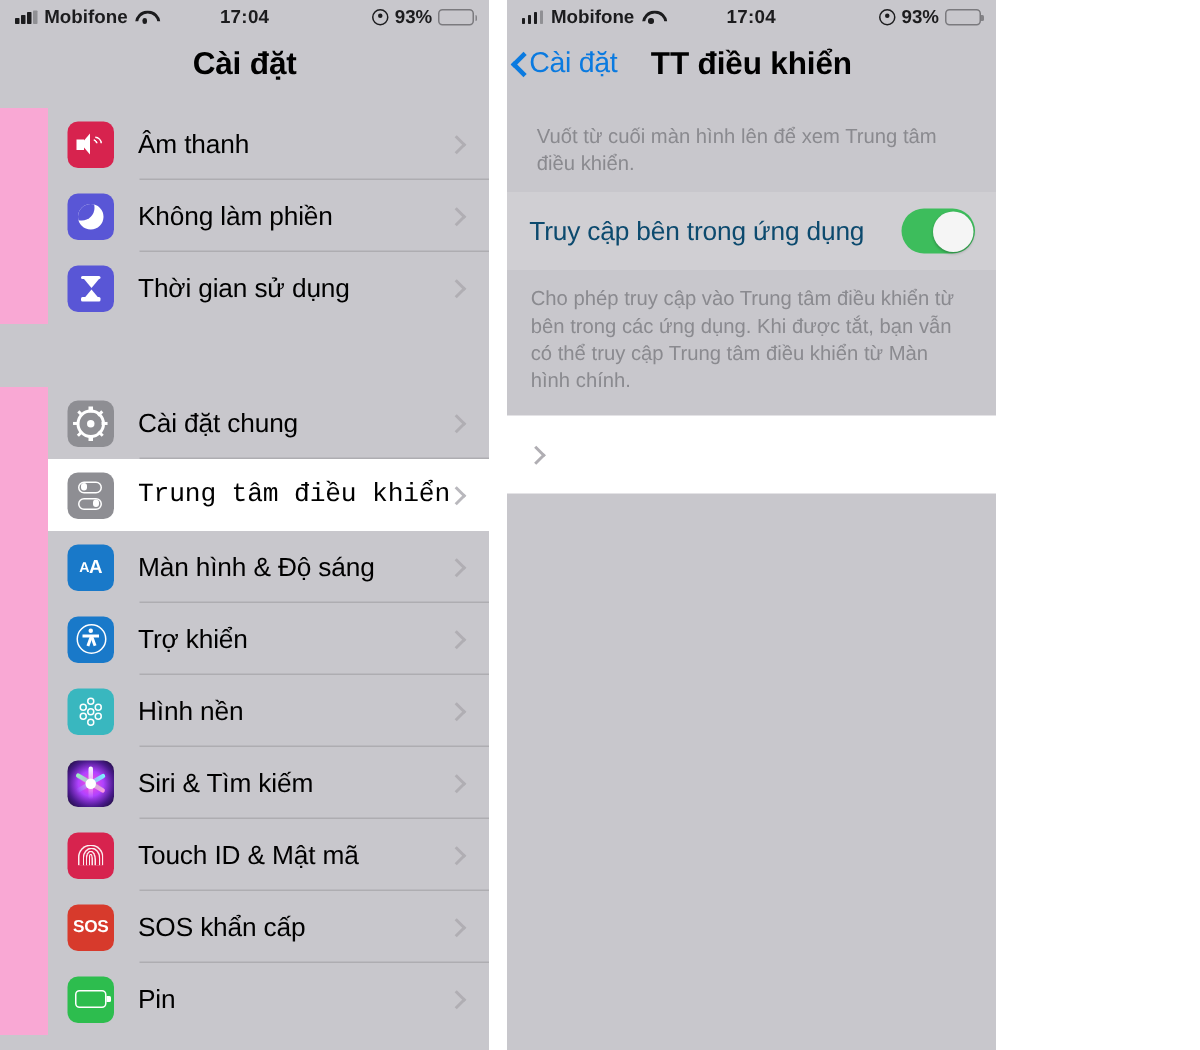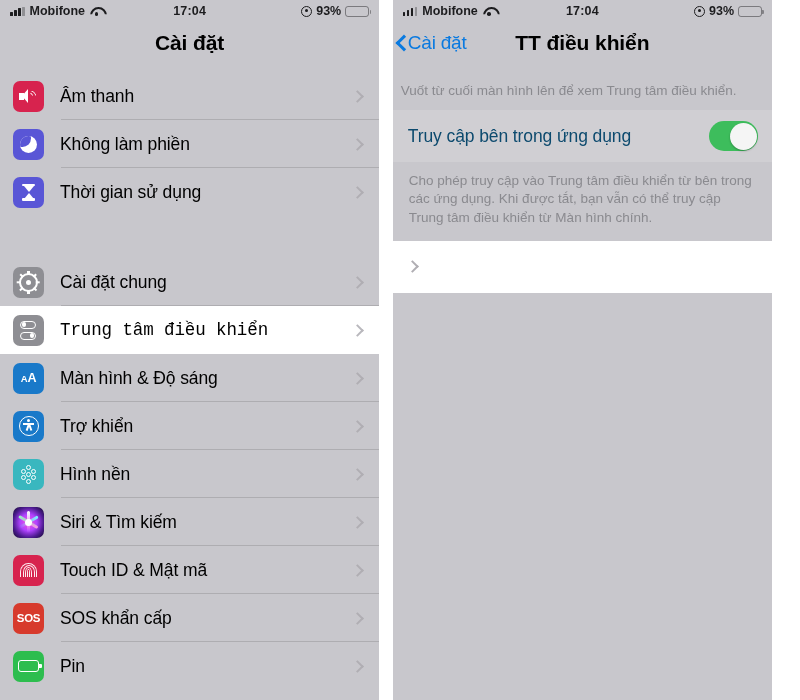--- a/index.html
+++ b/index.html
@@ -2,21 +2,21 @@
 <html><head>
 <meta charset="utf-8">
 <style>
   * { margin:0; padding:0; box-sizing:border-box; }
   html, body {
     width:800px; height:700px;
     font-family:"Liberation Sans", sans-serif;
     background:#ffffff;
     overflow:hidden;
   }
-  .stage { position:relative; width:772px; height:700px; display:flex; background:#fff;border-radius:14px; }
+  .stage { position:relative; width:664px; height:700px; display:flex; background:#fff;border-radius:14px; }
 
   .phone { position:relative; width:393px; height:700px; background:#c8c7cc; overflow:hidden; }
   .gap { width:14px; height:700px; background:#ffffff; }
   .phone.right { width:393px; }
 
   
   .statusbar {
     height:22px; background:#c8c7cc;
     display:flex; align-items:center;
     padding:0 10px;
@@ -64,21 +64,21 @@
   .chev-back { width:11px; height:18px; position:relative; }
   .chev-back::before{
     content:""; position:absolute; left:3px; top:3px; width:9px; height:9px;
     border-left:3px solid #0a7ae0; border-bottom:3px solid #0a7ae0;
     transform:rotate(45deg);
   }
 
   
   .scroll { height:636px; background:#c8c7cc; }
   .spacer { background:#c8c7cc; }
-  .group { background:#f9a8d4; }
+  .group { background:#f9a8d4;padding-left:32px; }
 
   .row {
     height:48px; display:flex; align-items:center;
     padding-left:13px; padding-right:13px;
     background:#c8c7cc; position:relative;
   }
   .row.sel { background:#ffffff;font-family:Liberation Mono, monospace; }
   .row .sep {
     position:absolute; left:61px; right:0; bottom:0; height:1px;
     background:rgba(0,0,0,0.13);
@@ -172,21 +172,21 @@
   .g-finger i:nth-child(4){ width:3px; height:8px; margin-left:-1.5px; top:8px; }
 
   .g-sos { font-size:11.5px; font-weight:bold; letter-spacing:-0.2px; }
 
   .g-batt { width:21px; height:12px; border:1.8px solid #fff; border-radius:3px; position:relative; }
   .g-batt::after{ content:""; position:absolute; right:-3.6px; top:3px; width:2.2px; height:4px;
     background:#fff; border-radius:0 1px 1px 0; }
 
   
   .footnote {
-    padding:18px 16px 10px 8px; font-size:13.5px; color:#8a8a8f; line-height:1.35;
+    padding:18px 16px 10px 20px; font-size:13.5px; color:#8a8a8f; line-height:1.35;
     background:#c8c7cc;
   }
   .footnote.below { padding:10px 16px 14px 16px; }
   .rrow {
     height:52px; display:flex; align-items:center; padding:0 14px 0 15px;
     background:#d0cfd3; position:relative;
   }
   .rrow.white { background:#ffffff; }
   .rlabel { font-size:17.5px; color:#0c4a6e; letter-spacing:-0.1px; flex:1; }
   .toggle { width:49px; height:30px; border-radius:15px; background:#3dbd5c; position:relative; flex:0 0 49px; }

